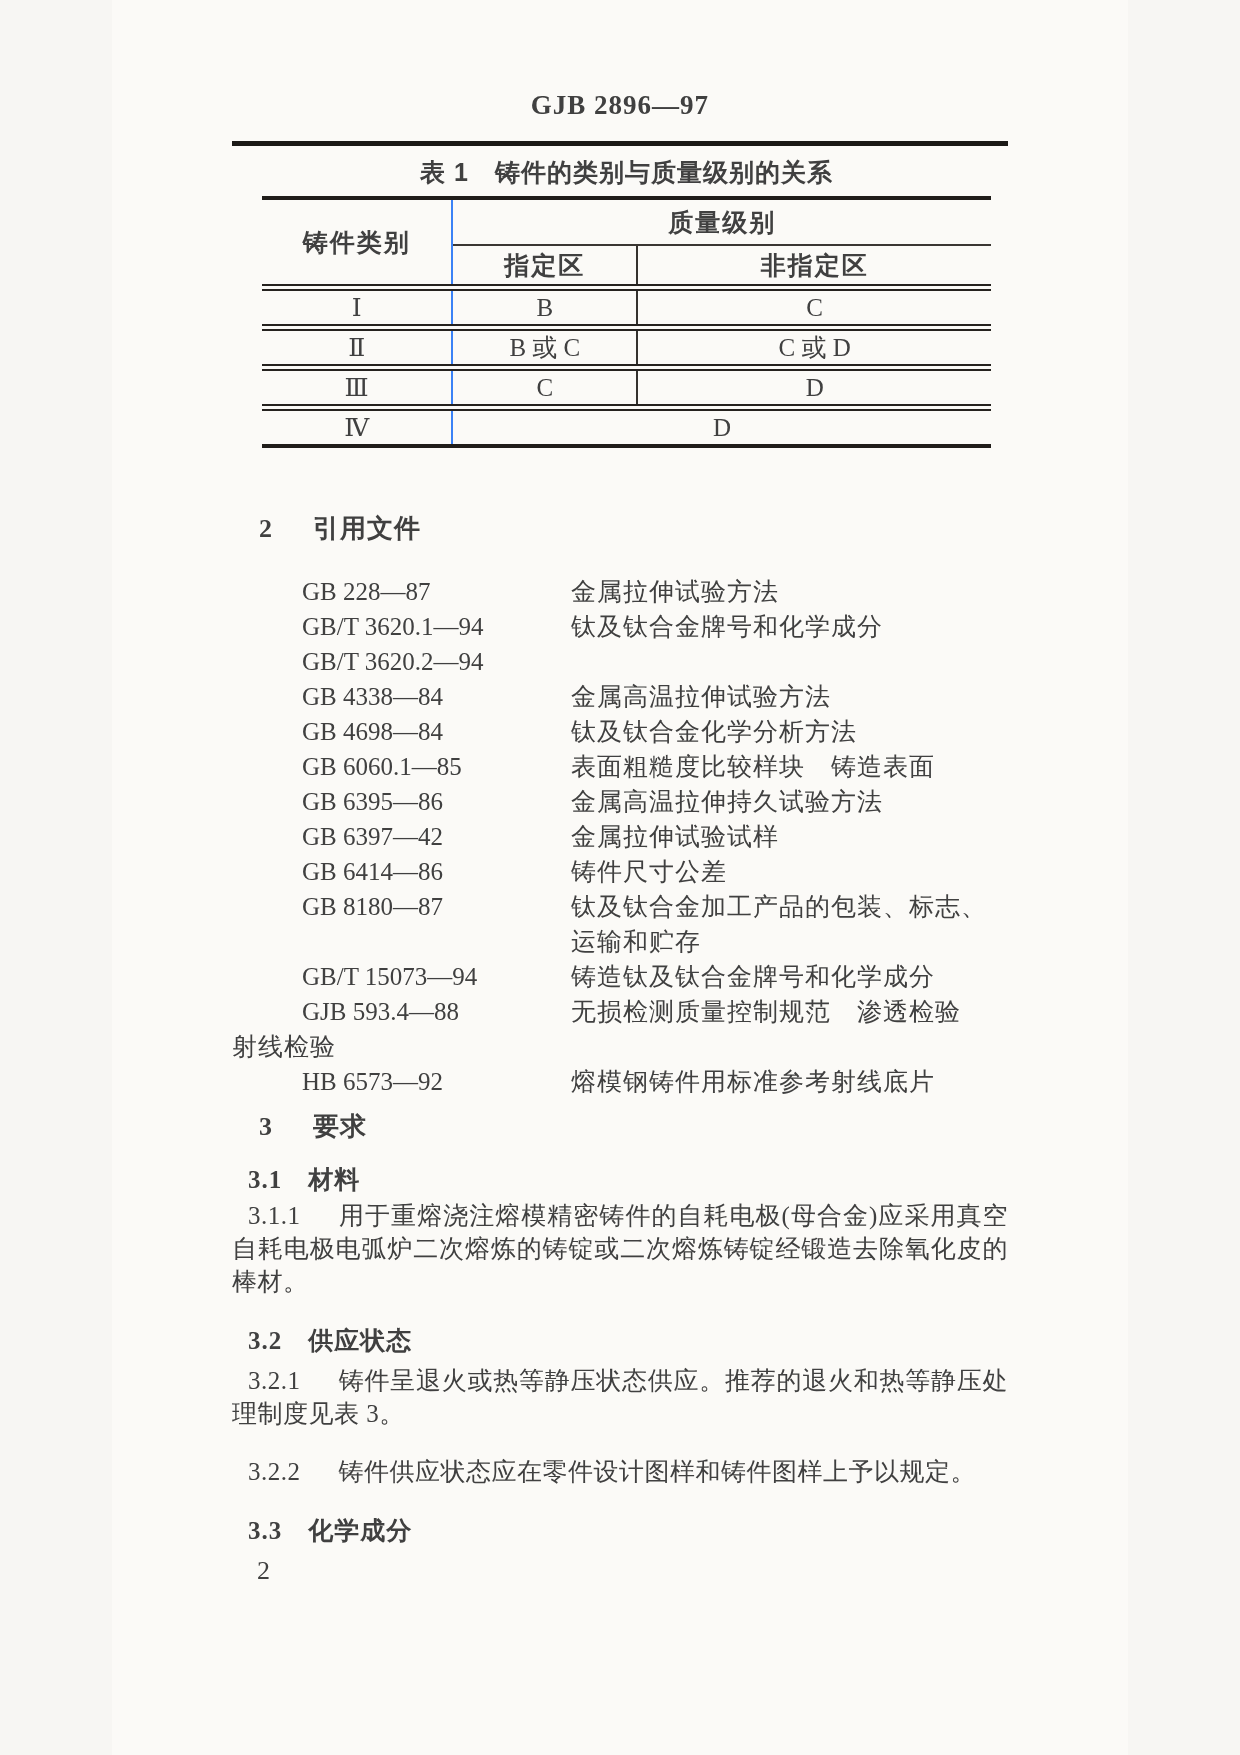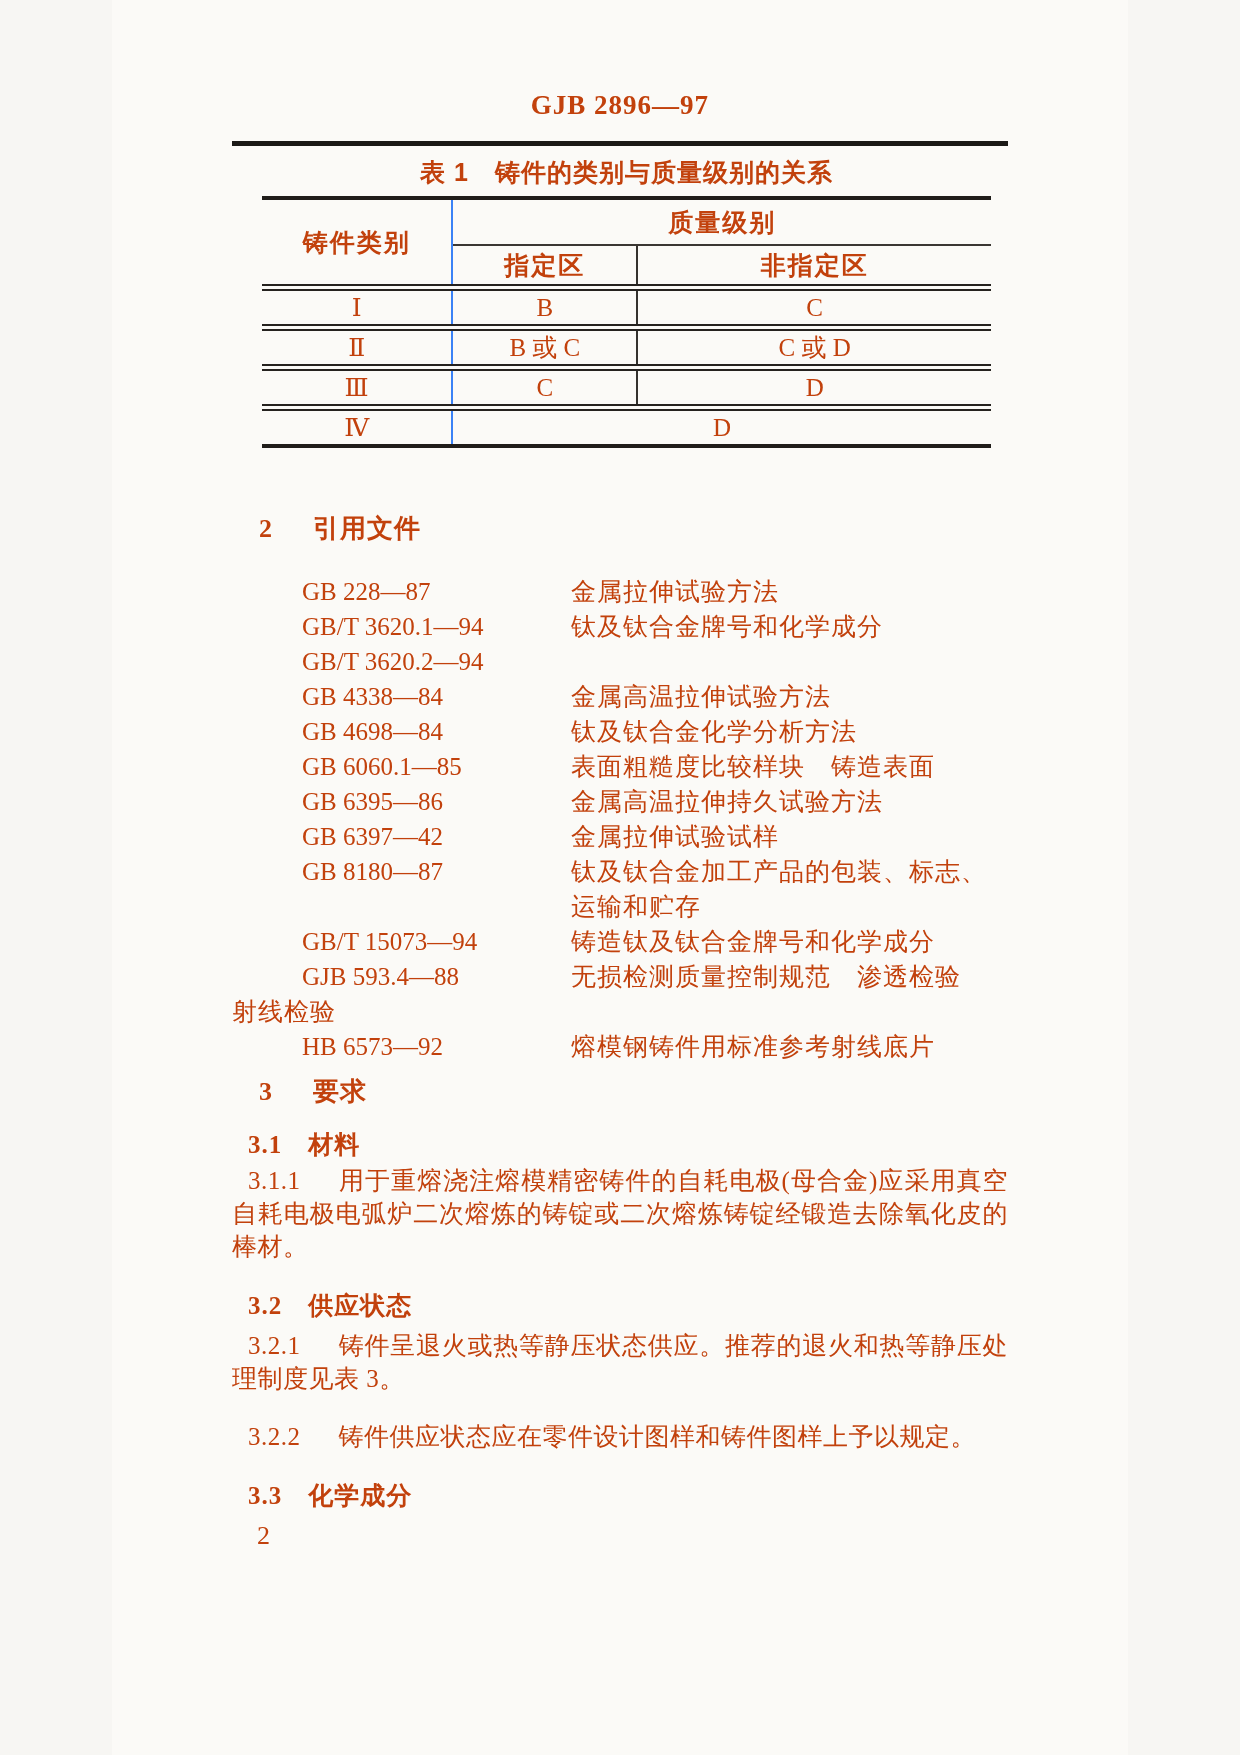--- a/index.html
+++ b/index.html
@@ -4,21 +4,21 @@
 <style>
   html, body { margin: 0; padding: 0; }
   body { background: #f7f6f3; }
 
   .page {
     position: relative;
     width: 1016px;
     height: 1755px;
     margin: 0 auto;
     background: #fbfaf7;
-    color: #c2410c;
+    color: #404040;
     overflow: hidden;
     font-family: "Liberation Serif", "DejaVu Serif", serif;
   }
 
   .content { padding: 88px 120px 0 120px; }
 
   
   .doc-header {
     text-align: center;
     font: 700 27px/34px "Liberation Serif", "DejaVu Serif", serif;
@@ -190,20 +190,24 @@
         </div>
       <div class="ref-row">
           <span class="ref-code">GB 6395—86</span>
           <span class="ref-title">金属高温拉伸持久试验方法</span>
         </div>
       <div class="ref-row">
           <span class="ref-code">GB 6397—42</span>
           <span class="ref-title">金属拉伸试验试样</span>
         </div>
       <div class="ref-row">
+          <span class="ref-code">GB 6414—86</span>
+          <span class="ref-title">铸件尺寸公差</span>
+        </div>
+      <div class="ref-row">
           <span class="ref-code">GB 8180—87</span>
           <span class="ref-title">钛及钛合金加工产品的包装、标志、运输和贮存</span>
         </div>
       <div class="ref-row">
           <span class="ref-code">GB/T 15073—94</span>
           <span class="ref-title">铸造钛及钛合金牌号和化学成分</span>
         </div>
       <div class="ref-row">
           <span class="ref-code">GJB 593.4—88</span>
           <span class="ref-title">无损检测质量控制规范　渗透检验</span>

